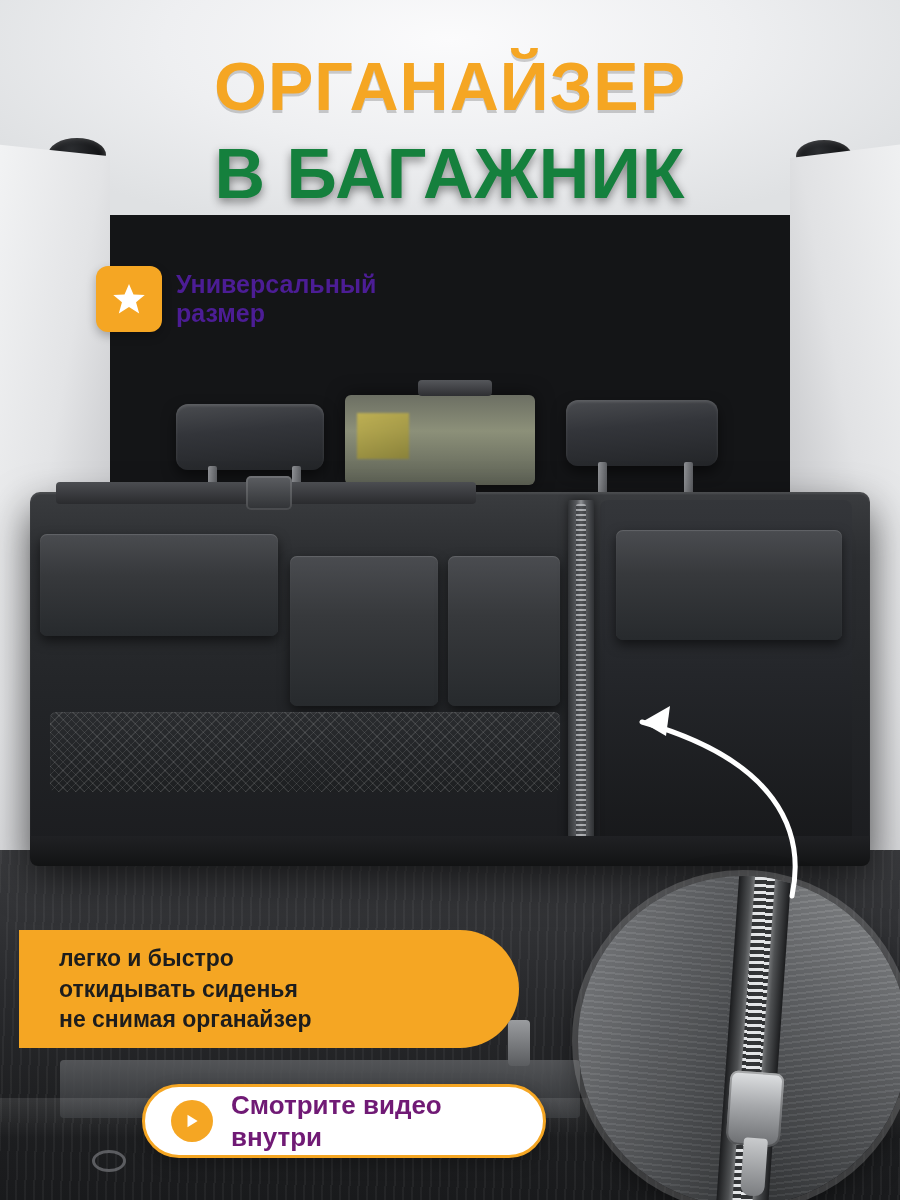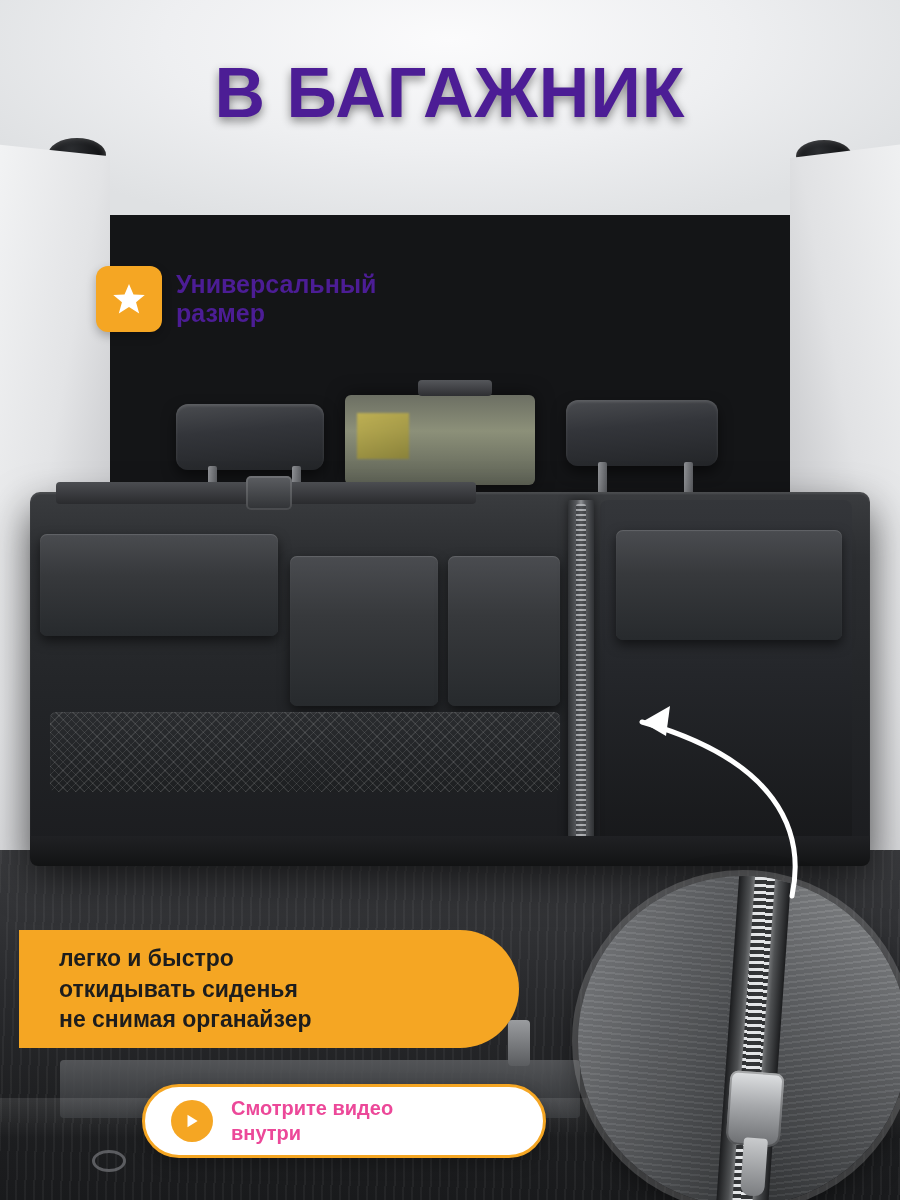--- a/index.html
+++ b/index.html
@@ -176,23 +176,23 @@
 
   
   .title-wrap { position: absolute; left: 0; top: 52px; width: 900px; text-align: center; }
   .title-1 {
     font-size: 68px; font-weight: bold; letter-spacing: 1px;
     color: #f5a623;
     text-shadow: 0 3px 0 rgba(0,0,0,.18);
     line-height: 1.02;
   }
   .title-2 {
-    margin-top: 6px;
+    margin-top: 18px;
     font-size: 70px; font-weight: bold; letter-spacing: 1px;
-    color: #4c1d95;
+    color: #15803d;
     text-shadow: 0 4px 10px rgba(0,0,0,.45);
     line-height: 1.02;
   }
 
   
   .features {
     position: absolute; left: 96px; top: 266px;
     display: flex; gap: 48px; align-items: flex-start;
   }
   .feature { display: flex; gap: 14px; align-items: center; }
@@ -232,21 +232,21 @@
     background: #ffffff; border: 3px solid #f5a623; border-radius: 40px;
     display: flex; align-items: center; gap: 18px; padding-left: 26px;
     box-shadow: 0 6px 16px rgba(0,0,0,.25);
   }
   .play-circle {
     width: 42px; height: 42px; border-radius: 50%; background: #f5a623;
     display: flex; align-items: center; justify-content: center; flex: 0 0 auto;
   }
   .play-circle svg { width: 18px; height: 18px; }
   .video-text {
-    font-size: 20px; font-weight: bold; color: #ec4899; line-height: 1.24;
+    font-size: 26px; font-weight: bold; color: #701a75; line-height: 1.24;
     white-space: pre-line;
   }
 
   
   .detail-circle {
     position: absolute; left: 578px; top: 876px; width: 330px; height: 330px;
     border-radius: 50%; overflow: hidden;
     background: linear-gradient(150deg, #6e7073 0%, #4b4d50 35%, #2b2c2f 70%, #1a1b1d 100%);
     box-shadow: 0 0 0 6px rgba(255,255,255,.18), 0 10px 28px rgba(0,0,0,.5);
   }
@@ -337,20 +337,21 @@
     <div class="pocket pk-big-r"></div>
     <div class="mesh"></div>
     <div class="zipper-line"></div>
     <div class="zipper-teeth"></div>
     <div class="org-top-strap"></div>
     <div class="org-buckle"></div>
     <div class="org-bottom-edge"></div>
   </div>
 
   <div class="title-wrap">
+    <div class="title-1">ОРГАНАЙЗЕР</div>
     <div class="title-2">В БАГАЖНИК</div>
   </div>
 
   <div class="features">
     <div class="feature">
       <span class="star-box">
         <svg viewBox="0 0 24 24" aria-hidden="true">
           <polygon points="12,2 15,9 22.5,9.4 16.7,14.2 18.8,21.6 12,17.4 5.2,21.6 7.3,14.2 1.5,9.4 9,9" fill="#ffffff"></polygon>
         </svg>
       </span>

